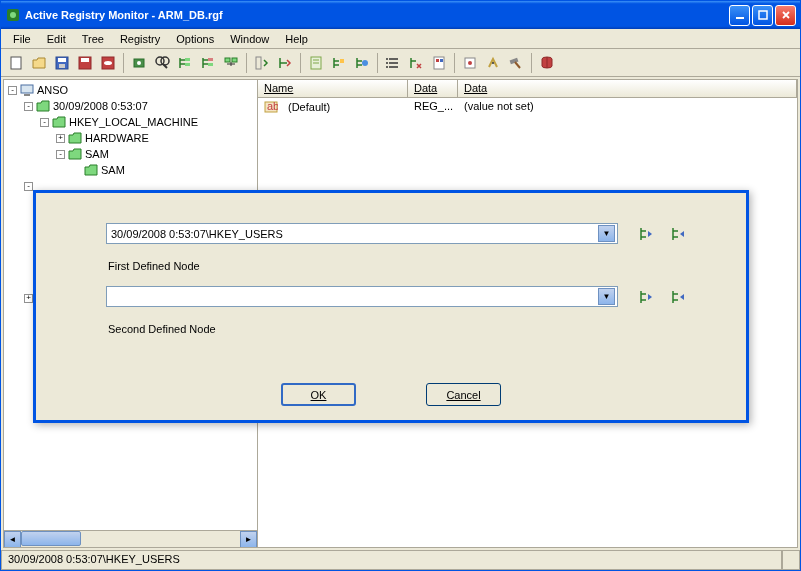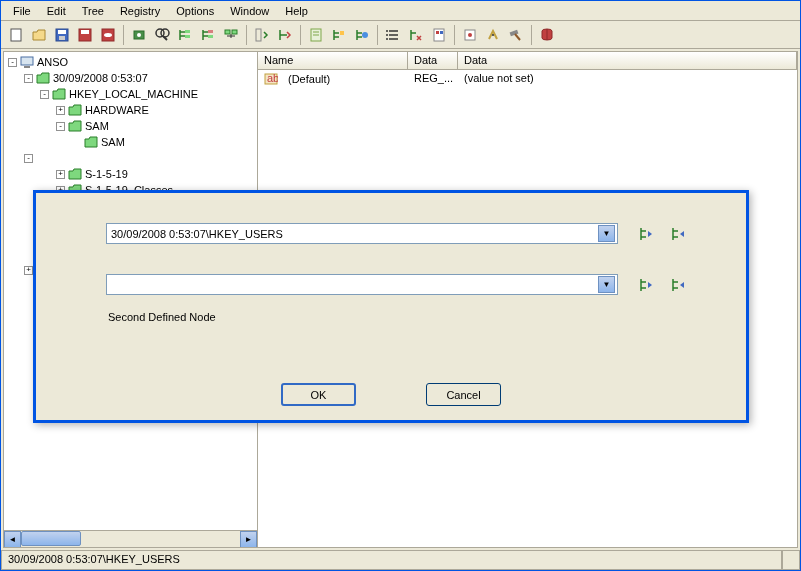--- a/index.html
+++ b/index.html
@@ -14,21 +14,21 @@
 .winbtn.close { background: linear-gradient(#f77d6e, #d42e1c); }
 .menubar { height: 20px; background: #ece9d8; display: flex; align-items: center; padding: 0 4px; border-bottom: 1px solid #aca899; }
 .menubar span { padding: 2px 8px; cursor: pointer; }
 .toolbar { height: 28px; background: #ece9d8; display: flex; align-items: center; padding: 2px 4px; border-bottom: 1px solid #aca899; gap: 1px; }
 .tbtn { width: 22px; height: 22px; display: flex; align-items: center; justify-content: center; cursor: pointer; border: 1px solid transparent; }
 .tsep { width: 1px; height: 20px; background: #aca899; margin: 0 3px; }
 .content { flex: 1; display: flex; background: white; border: 1px solid #aca899; margin: 2px; }
 .tree-pane { width: 254px; background: white; overflow: hidden; border-right: 1px solid #aca899; display: flex; flex-direction: column; }
 .list-pane { flex: 1; background: white; display: flex; flex-direction: column; }
 .list-header { height: 18px; display: flex; background: #ece9d8; border-bottom: 1px solid #aca899; }
-.list-header div { padding: 2px 6px; border-right: 1px solid #aca899; background: linear-gradient(#fff, #ece9d8); }
+.list-header div { padding: 2px 6px; border-right: 1px solid #aca899; background: linear-gradient(#fff, #ece9d8); text-decoration: underline; }
 .list-row { display: flex; padding: 1px 0; }
 .list-row div { padding: 1px 6px; }
 .tree { flex: 1; overflow: auto; padding: 2px; white-space: nowrap; }
 .tree-scroll { height: 17px; background: #ece9d8; border-top: 1px solid #aca899; position: relative; }
 .tree-scroll .thumb { position: absolute; left: 17px; top: 0; height: 15px; width: 60px; background: linear-gradient(#c1d2ee,#8db5eb); border: 1px solid #6e91c1; border-radius: 2px; }
 .tree-scroll .arrow { position: absolute; top: 0; width: 17px; height: 17px; background: linear-gradient(#c1d2ee,#8db5eb); border: 1px solid #6e91c1; display:flex;align-items:center;justify-content:center;font-size:8px; }
 .tree-scroll .arrow.left { left: 0; }
 .tree-scroll .arrow.right { right: 0; }
 .node { display: flex; align-items: center; height: 16px; }
 .expander { width: 9px; height: 9px; border: 1px solid #919191; display: inline-flex; align-items: center; justify-content: center; font-size: 8px; line-height: 1; margin-right: 3px; background: white; cursor: pointer; }
@@ -46,29 +46,54 @@
 .dialog-overlay { position: absolute; top: 190px; left: 33px; width: 716px; height: 233px; background: #ece9d8; border: 3px solid #0054e3; display: flex; flex-direction: column; box-shadow: 2px 2px 8px rgba(0,0,0,0.3); }
 .dialog-title { height: 26px; background: linear-gradient(to bottom, #3b91f7 0%, #0054e3 10%, #0054e3 90%, #003db5 100%); display: flex; align-items: center; padding: 0 4px; color: white; font-weight: bold; }
 .dialog-body { flex: 1; padding: 30px 40px 10px 70px; position: relative; }
 .field-group { margin-bottom: 16px; display: flex; align-items: center; }
 .combo { width: 512px; height: 21px; background: white; border: 1px solid #7f9db9; display: flex; align-items: center; padding: 0 2px 0 4px; }
 .combo .combo-text { flex: 1; }
 .combo .combo-btn { width: 17px; height: 17px; background: linear-gradient(#c1d2ee,#8db5eb); border: 1px solid #6e91c1; display: flex; align-items: center; justify-content: center; font-size: 8px; cursor: pointer; }
 .field-label { font-size: 11px; margin-top: 2px; margin-left: 2px; }
 .side-icons { display: inline-flex; gap: 12px; margin-left: 18px; }
 .side-icon { width: 20px; height: 20px; cursor: pointer; }
-.dialog-buttons { display: flex; justify-content: center; gap: 70px; padding-bottom: 14px; }
+.dialog-buttons { display: flex; justify-content: center; gap: 70px; padding-bottom: 14px; text-decoration: underline; }
 .dlg-btn { width: 75px; height: 23px; background: #ece9d8; border: 1px solid #003c74; border-radius: 3px; cursor: pointer; font-size: 11px; }
 .dlg-btn.default { border: 2px solid #316ac5; }
 svg { display: block; }
 </style>
 </head>
 <body>
 
 <div class="window">
+  <div class="titlebar">
+    <span class="icon">
+      <svg width="16" height="16">
+          <rect x="2" y="2" width="12" height="12" fill="#2a7e2a" rx="2"></rect>
+          <circle cx="8" cy="8" r="3" fill="#7ed87e"></circle>
+        </svg>
+    </span>
+    <span>Active Registry Monitor - ARM_DB.rgf</span>
+    <span class="spacer"></span>
+    <div class="winbtn min">
+        <svg width="10" height="10">
+          <rect x="1" y="7" width="8" height="2" fill="white"></rect>
+        </svg>
+      </div>
+    <div class="winbtn max">
+        <svg width="10" height="10">
+          <rect x="1" y="1" width="8" height="8" fill="none" stroke="white" stroke-width="1.5"></rect>
+        </svg>
+      </div>
+    <div class="winbtn close">
+        <svg width="10" height="10">
+          <path d="M2 2 L8 8 M8 2 L2 8" stroke="white" stroke-width="1.8"></path>
+        </svg>
+      </div>
+  </div>
 
   <div class="menubar">
     <span>File</span>
     <span>Edit</span>
     <span>Tree</span>
     <span>Registry</span>
     <span>Options</span>
     <span>Window</span>
     <span>Help</span>
   </div>
@@ -395,20 +420,21 @@
             </svg>
           </span>
         <span class="side-icon">
             <svg width="20" height="20">
               <path d="M5 4 L5 16 M5 7 L10 7 M5 13 L10 13" stroke="#2a7e2a" stroke-width="1.5" fill="none"></path>
               <path d="M12 10 L16 7 L16 13 Z" fill="#4169c1"></path>
             </svg>
           </span>
       </div>
     </div>
+    <div class="field-label">First Defined Node</div>
     <div style="height:14px"></div>
     <div class="field-group">
       <div class="combo">
         <span class="combo-text"></span>
         <div class="combo-btn">▼</div>
       </div>
       <div class="side-icons">
         <span class="side-icon">
             <svg width="20" height="20">
               <path d="M5 4 L5 16 M5 7 L10 7 M5 13 L10 13" stroke="#2a7e2a" stroke-width="1.5" fill="none"></path>

